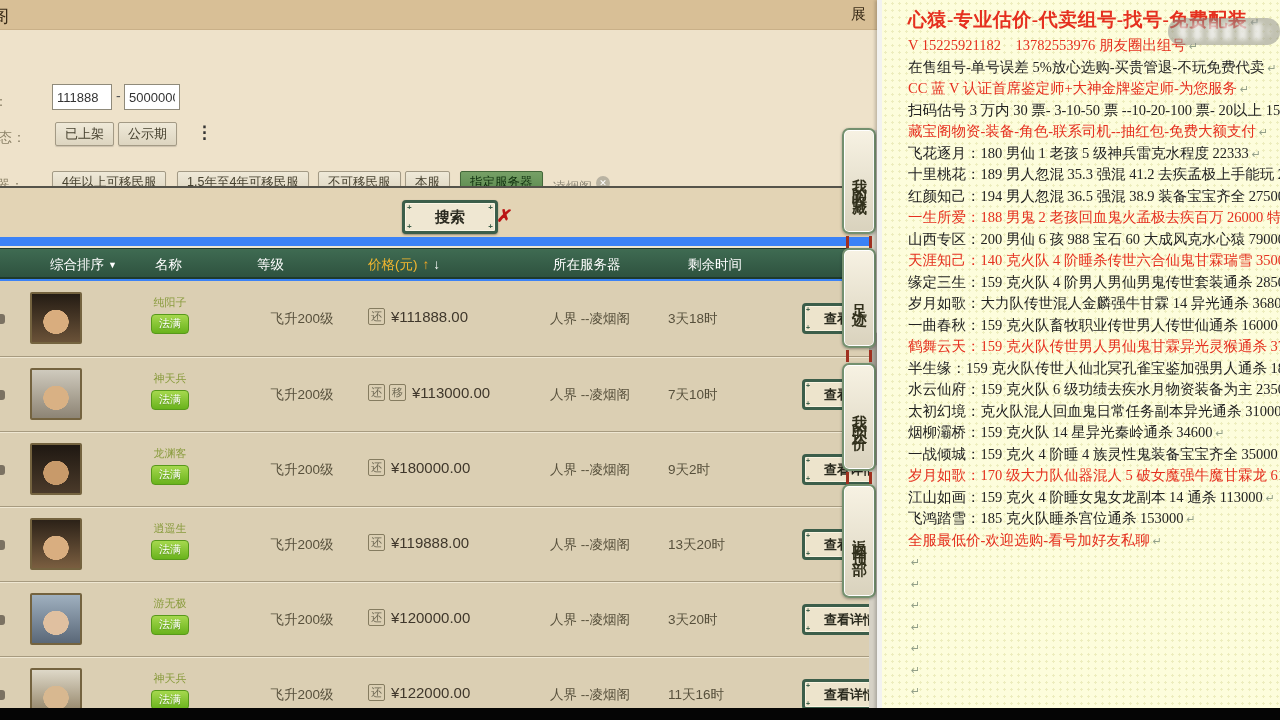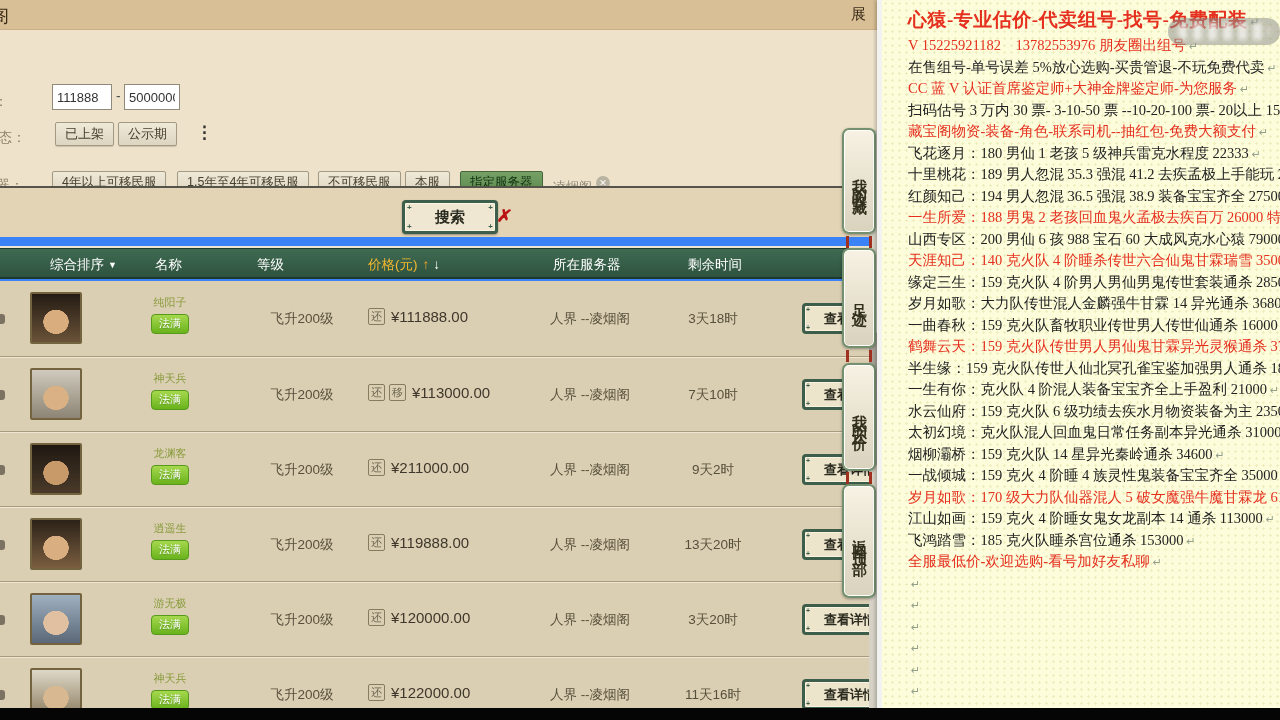--- a/index.html
+++ b/index.html
@@ -50,21 +50,21 @@
   .av4{background:radial-gradient(42% 40% at 50% 58%,#e0c0a0 0 62%,rgba(0,0,0,0) 64%),linear-gradient(180deg,#9fb0bf,#5a6878)}
   .av5{background:radial-gradient(42% 40% at 50% 58%,#d8b890 0 62%,rgba(0,0,0,0) 64%),linear-gradient(180deg,#ded8c8,#8a7a5c)}
   .namewrap{position:absolute;left:120px;top:14px;width:100px;text-align:center}
   .cname{font-size:11px;color:#8a9c3e}
   .badge{display:inline-block;margin-top:4px;padding:1px 7px 2px;font-size:11px;color:#fff;background:linear-gradient(180deg,#a6d84e,#69b31c);border:1px solid #57991a;border-radius:4px;text-shadow:0 1px 1px rgba(0,0,0,.25)}
   .level{position:absolute;left:252px;top:29px;width:100px;text-align:center;font-size:13.5px;color:#57503c}
   .pricegrp{position:absolute;left:368px;top:27px;display:flex;align-items:center}
   .ptag{display:inline-flex;align-items:center;justify-content:center;width:17px;height:17px;border:1px solid #857c60;border-radius:2px;font-size:11px;color:#6a6450;margin-right:4px}
   .pval{font-size:15px;color:#3f372b;margin-left:2px}
   .server{position:absolute;left:535px;top:29px;width:110px;text-align:center;font-size:13.5px;color:#57503c}
-  .timeleft{position:absolute;left:668px;top:29px;width:90px;text-align:center;font-size:13.5px;color:#57503c}
+  .timeleft{position:absolute;left:668px;top:29px;width:90px;font-size:13.5px;color:#57503c}
   .detail-btn{position:absolute;left:802px;top:22px;width:96px;height:31px;background:#ede4cc;border:3px solid #3c5e4a;border-radius:4px;box-shadow:inset 0 0 0 1px #faf3e0;font-size:13px;font-weight:bold;color:#2a2a1e;display:flex;align-items:center;justify-content:center;cursor:pointer}
   .detail-btn i{position:absolute;font-style:normal;font-size:7px;color:#3c5e4a}
   .detail-btn i.tl{left:1px;top:0}.detail-btn i.bl{left:1px;bottom:0}
 
   
   .vscroll{position:absolute;left:869px;top:130px;width:9px;height:578px;background:#d6d2c6;z-index:4}
   .vthumb{position:absolute;left:0;top:202px;width:9px;height:134px;background:#a9a399;border-radius:4px;cursor:grab}
   .side-tab{position:absolute;left:842px;width:34px;z-index:5;background:linear-gradient(180deg,#f7f2e3,#d9d2bd);border:2px solid #74906f;border-radius:7px;box-shadow:inset 0 0 0 1px #fff,0 1px 3px rgba(0,0,0,.35);display:flex;align-items:center;justify-content:center;writing-mode:vertical-rl;letter-spacing:7px;font-size:15px;font-weight:bold;color:#32301c;cursor:pointer}
   .tie{position:absolute;width:26px;height:12px;left:846px;z-index:5}
   .tie:before,.tie:after{content:"";position:absolute;top:0;width:3px;height:12px;background:#a03020}
@@ -194,21 +194,21 @@
       <div class="avatar av2"></div>
       <div class="namewrap">
         <div class="cname">龙渊客</div>
         <span class="badge">法满</span>
       </div>
       <div class="level">飞升200级</div>
       <div class="pricegrp">
         <span class="tags" style="display:inline-flex">
               <span class="ptag">还</span>
             </span>
-        <span class="pval">¥211000.00</span>
+        <span class="pval">¥180000.00</span>
       </div>
       <div class="server">人界 --凌烟阁</div>
       <div class="timeleft">9天2时</div>
       <button class="detail-btn">
         <i class="tl">+</i>
         <i class="bl">+</i>
         <span>查看详情</span>
       </button>
     </div>
 
@@ -307,21 +307,20 @@
         <div class="dline"><span>十里桃花：189 男人忽混 35.3 强混 41.2 去疾孟极上手能玩 25888</span></div>
         <div class="dline"><span>红颜知己：194 男人忽混 36.5 强混 38.9 装备宝宝齐全 27500</span></div>
         <div class="dline red"><span>一生所爱：188 男鬼 2 老孩回血鬼火孟极去疾百万 26000 特价号</span></div>
         <div class="dline"><span>山西专区：200 男仙 6 孩 988 宝石 60 大成风克水心猿 79000</span></div>
         <div class="dline red"><span>天涯知己：140 克火队 4 阶睡杀传世六合仙鬼甘霖瑞雪 35000</span></div>
         <div class="dline"><span>缘定三生：159 克火队 4 阶男人男仙男鬼传世套装通杀 28500</span></div>
         <div class="dline"><span>岁月如歌：大力队传世混人金麟强牛甘霖 14 异光通杀 36800</span></div>
         <div class="dline"><span>一曲春秋：159 克火队畜牧职业传世男人传世仙通杀 16000</span></div>
         <div class="dline red"><span>鹤舞云天：159 克火队传世男人男仙鬼甘霖异光灵猴通杀 37000</span></div>
         <div class="dline"><span>半生缘：159 克火队传世人仙北冥孔雀宝鉴加强男人通杀 18000</span></div>
-        <div class="dline"><span>一生有你：克火队 4 阶混人装备宝宝齐全上手盈利 21000</span><span class="pmark">↵</span></div>
         <div class="dline"><span>水云仙府：159 克火队 6 级功绩去疾水月物资装备为主 23500</span></div>
         <div class="dline"><span>太初幻境：克火队混人回血鬼日常任务副本异光通杀 31000</span></div>
         <div class="dline"><span>烟柳灞桥：159 克火队 14 星异光秦岭通杀 34600</span><span class="pmark">↵</span></div>
         <div class="dline"><span>一战倾城：159 克火 4 阶睡 4 族灵性鬼装备宝宝齐全 35000</span></div>
         <div class="dline red"><span>岁月如歌：170 级大力队仙器混人 5 破女魔强牛魔甘霖龙 61000</span></div>
         <div class="dline"><span>江山如画：159 克火 4 阶睡女鬼女龙副本 14 通杀 113000</span><span class="pmark">↵</span></div>
         <div class="dline"><span>飞鸿踏雪：185 克火队睡杀宫位通杀 153000</span><span class="pmark">↵</span></div>
         <div class="dline red"><span>全服最低价-欢迎选购-看号加好友私聊</span><span class="pmark">↵</span></div>
         <div class="dline"><span></span><span class="pmark">↵</span></div>
         <div class="dline"><span></span><span class="pmark">↵</span></div>

